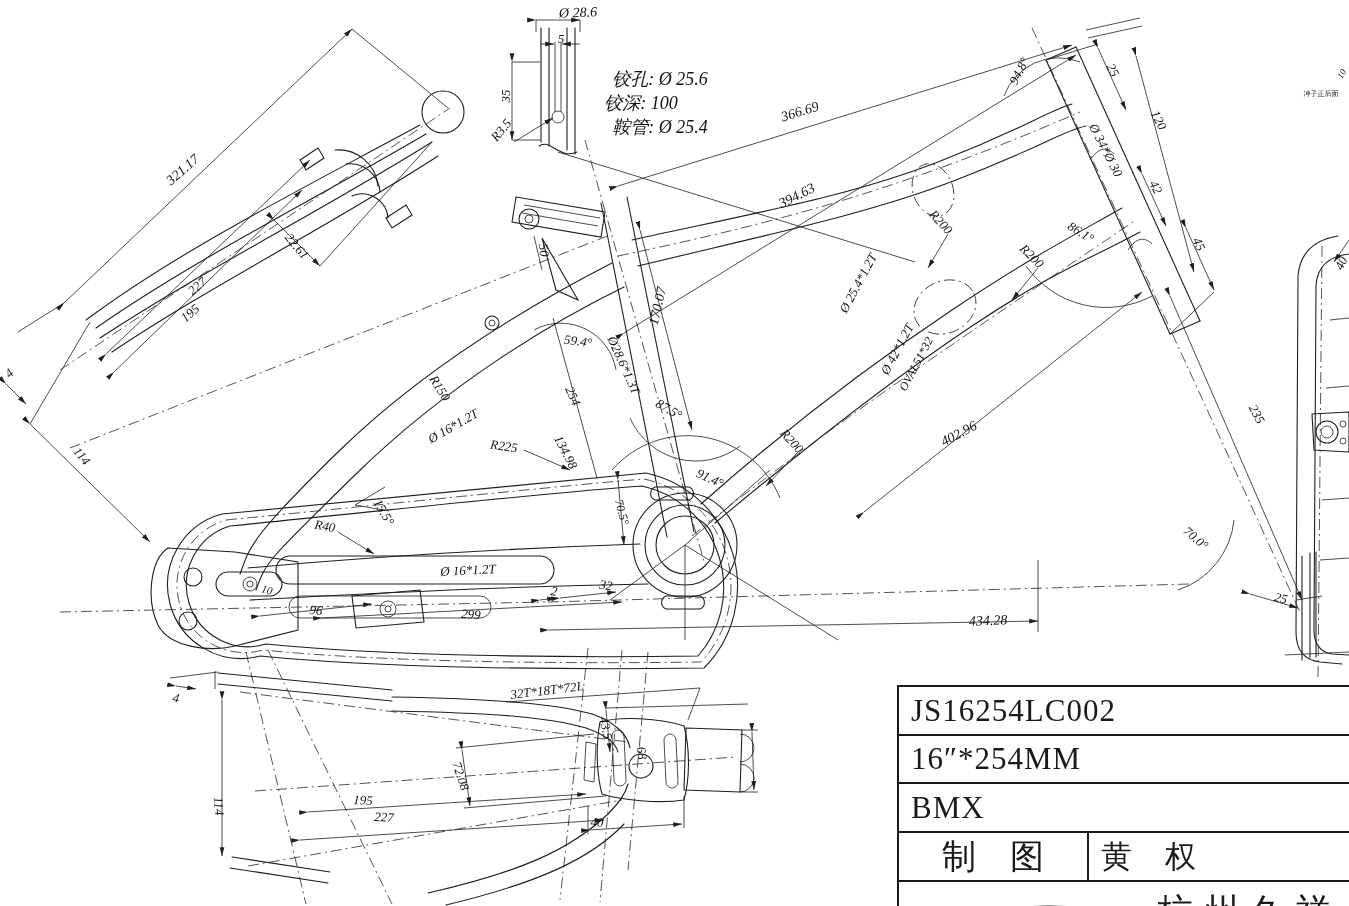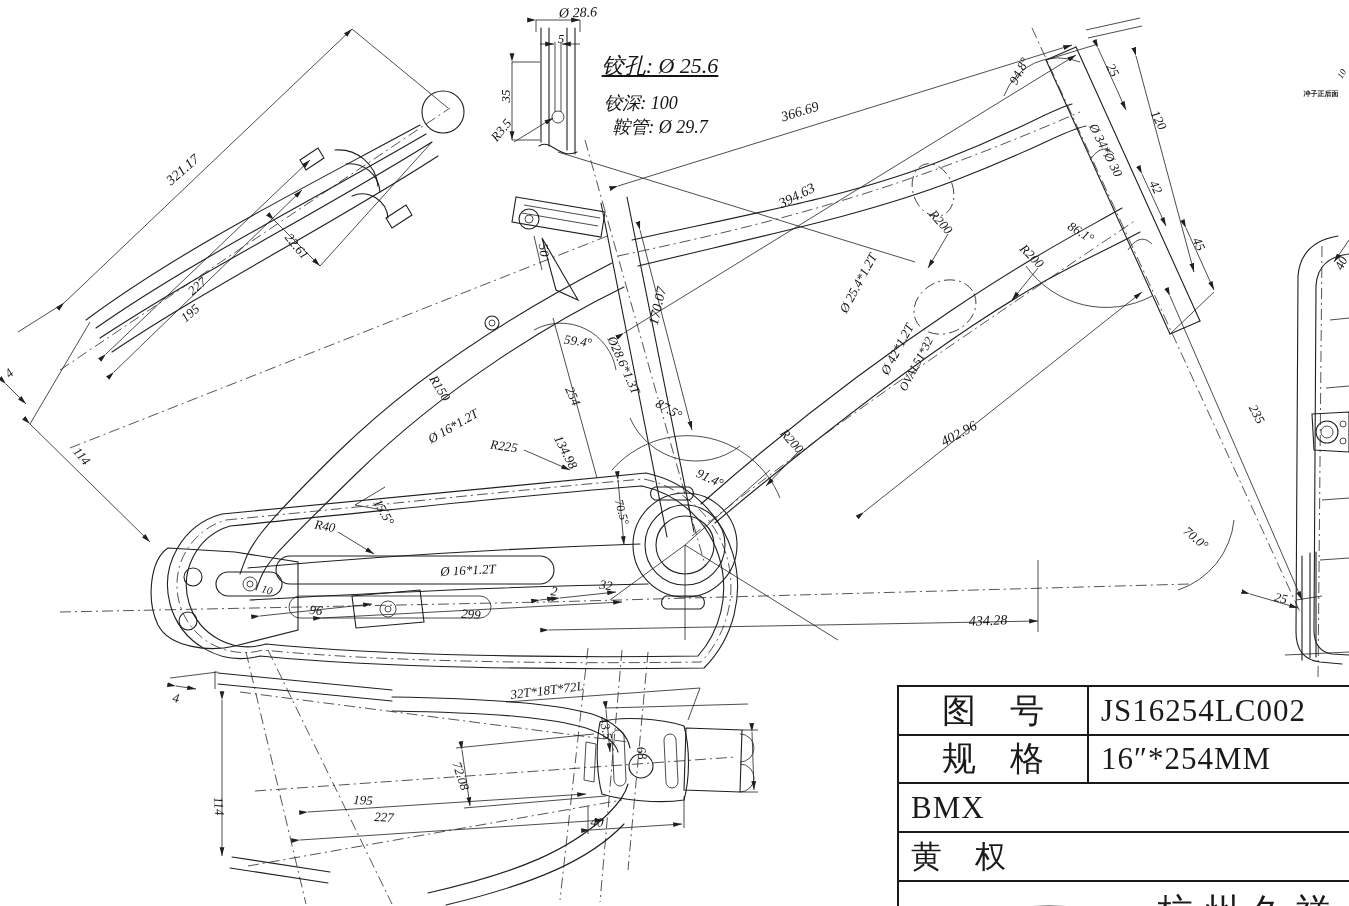--- a/index.html
+++ b/index.html
@@ -6,21 +6,21 @@
   .page{position:relative;width:1349px;height:906px;background:#fff;overflow:hidden;
         font-family:"Liberation Serif",serif;color:#1a1a1a;}
   svg.linework{position:absolute;left:0;top:0;}
   .s{stroke:#1f1f1f;stroke-width:1.1;fill:none;stroke-linecap:round;}
   .t{stroke:#1f1f1f;stroke-width:.8;fill:none;}
   .cl{stroke:#2a2a2a;stroke-width:.8;fill:none;stroke-dasharray:11 4 2 4;}
   .dim{stroke:#1f1f1f;stroke-width:.8;fill:none;marker-start:url(#ar);marker-end:url(#ar);}
   .de{stroke:#1f1f1f;stroke-width:.8;fill:none;marker-end:url(#ar);}
   .lbl{position:absolute;font-style:italic;font-size:13px;line-height:1;white-space:nowrap;
        font-family:"Liberation Serif",serif;color:#141414;}
-  .lbl.bold{font-weight:bold;font-style:normal;}
+  .lbl.bold{font-weight:normal;font-style:normal;}
   
   .tblock{position:absolute;left:897px;top:685px;width:452px;height:221px;
           border-top:2px solid #1a1a1a;border-left:2px solid #1a1a1a;background:#fff;}
   .trow{display:flex;border-bottom:2px solid #1a1a1a;}
   .tcell-l{width:188px;border-right:2px solid #1a1a1a;display:flex;align-items:center;
            justify-content:center;font-size:34px;}
   .tcell-v{flex:1;display:flex;align-items:center;padding-left:12px;font-size:31px;letter-spacing:1px;}
   .trow-partial{position:relative;height:34px;overflow:hidden;}
   .company{position:absolute;left:258px;top:6px;font-size:36px;letter-spacing:10px;white-space:nowrap;}
   .logo-ellipse{position:absolute;left:70px;top:12px;}
@@ -224,23 +224,23 @@
       <path class="t" d="M1330 320 L1349 318 M1326 388 L1349 386 M1322 500 L1349 498 M1320 560 L1349 558"></path>
       <path class="de" d="M1349 240 L1334 262"></path>
     </g>
   </svg>
 
   <div style="position:absolute;left:0;top:0;width:100%;height:100%;">
       <div class="lbl" style="left: 578px; top: 13px; font-size: 14px; transform: translate(-50%, -50%) rotate(-2deg);">Ø 28.6</div>
       <div class="lbl" style="left: 561px; top: 38px; transform: translate(-50%, -50%) rotate(0deg);">5</div>
       <div class="lbl" style="left: 505px; top: 96px; transform: translate(-50%, -50%) rotate(-90deg);">35</div>
       <div class="lbl" style="left: 501px; top: 130px; transform: translate(-50%, -50%) rotate(-50deg);">R3.5</div>
-      <div class="lbl" style="left: 660px; top: 66px; font-size: 22px; transform: translate(-50%, -50%) rotate(0deg); text-decoration: underline;">铰孔: Ø 25.6</div>
+      <div class="lbl" style="left: 660px; top: 79px; font-size: 18px; transform: translate(-50%, -50%) rotate(0deg);">铰孔: Ø 25.6</div>
       <div class="lbl" style="left: 641px; top: 103px; font-size: 18px; transform: translate(-50%, -50%) rotate(0deg);">铰深: 100</div>
-      <div class="lbl" style="left: 660px; top: 127px; font-size: 18px; transform: translate(-50%, -50%) rotate(0deg);">鞍管: Ø 29.7</div>
+      <div class="lbl" style="left: 660px; top: 127px; font-size: 18px; transform: translate(-50%, -50%) rotate(0deg);">鞍管: Ø 25.4</div>
       <div class="lbl" style="left: 183px; top: 170px; font-size: 14px; transform: translate(-50%, -50%) rotate(-41deg);">321.17</div>
       <div class="lbl" style="left: 297px; top: 246px; transform: translate(-50%, -50%) rotate(50deg);">22.61</div>
       <div class="lbl" style="left: 197px; top: 286px; transform: translate(-50%, -50%) rotate(-41deg);">227</div>
       <div class="lbl" style="left: 190px; top: 313px; transform: translate(-50%, -50%) rotate(-41deg);">195</div>
       <div class="lbl" style="left: 82px; top: 456px; transform: translate(-50%, -50%) rotate(50deg);">114</div>
       <div class="lbl" style="left: 9px; top: 373px; transform: translate(-50%, -50%) rotate(-41deg);">4</div>
       <div class="lbl" style="left: 800px; top: 112px; font-size: 14px; transform: translate(-50%, -50%) rotate(-17deg);">366.69</div>
       <div class="lbl" style="left: 797px; top: 196px; font-size: 14px; transform: translate(-50%, -50%) rotate(-27deg);">394.63</div>
       <div class="lbl" style="left: 658px; top: 306px; font-size: 14px; transform: translate(-50%, -50%) rotate(-77deg);">170.07</div>
       <div class="lbl" style="left: 544px; top: 250px; transform: translate(-50%, -50%) rotate(82deg);">50</div>
@@ -289,31 +289,30 @@
       <div class="lbl" style="left: 642px; top: 753px; transform: translate(-50%, -50%) rotate(80deg);">68</div>
       <div class="lbl" style="left: 461px; top: 776px; transform: translate(-50%, -50%) rotate(72deg);">72.08</div>
       <div class="lbl" style="left: 363px; top: 800px; transform: translate(-50%, -50%) rotate(3deg);">195</div>
       <div class="lbl" style="left: 384px; top: 817px; transform: translate(-50%, -50%) rotate(3deg);">227</div>
       <div class="lbl" style="left: 219px; top: 806px; transform: translate(-50%, -50%) rotate(85deg);">114</div>
       <div class="lbl" style="left: 597px; top: 822px; transform: translate(-50%, -50%) rotate(3deg);">40</div>
     </div>
 
   <div class="tblock">
     <div class="trow" style="height:47px">
-      <div class="tcell-l">图　号</div>
       <div class="tcell-v">JS16254LC002</div>
     </div>
     <div class="trow" style="height:46px">
-      <div class="tcell-l">规　格</div>
       <div class="tcell-v">16″*254MM</div>
     </div>
     <div class="trow" style="height:47px">
       <div class="tcell-v">BMX</div>
     </div>
     <div class="trow" style="height:47px">
+      <div class="tcell-l">制　图</div>
       <div class="tcell-v">黄　权</div>
     </div>
     <div class="trow-partial">
       <svg class="logo-ellipse" width="160" height="34">
         <ellipse cx="80" cy="38" rx="74" ry="26" fill="none" stroke="#1a1a1a" stroke-width="1.2"></ellipse>
         <ellipse cx="80" cy="38" rx="66" ry="20" fill="none" stroke="#1a1a1a" stroke-width="1"></ellipse>
       </svg>
       <div class="company">杭州久祥</div>
     </div>
   </div>

